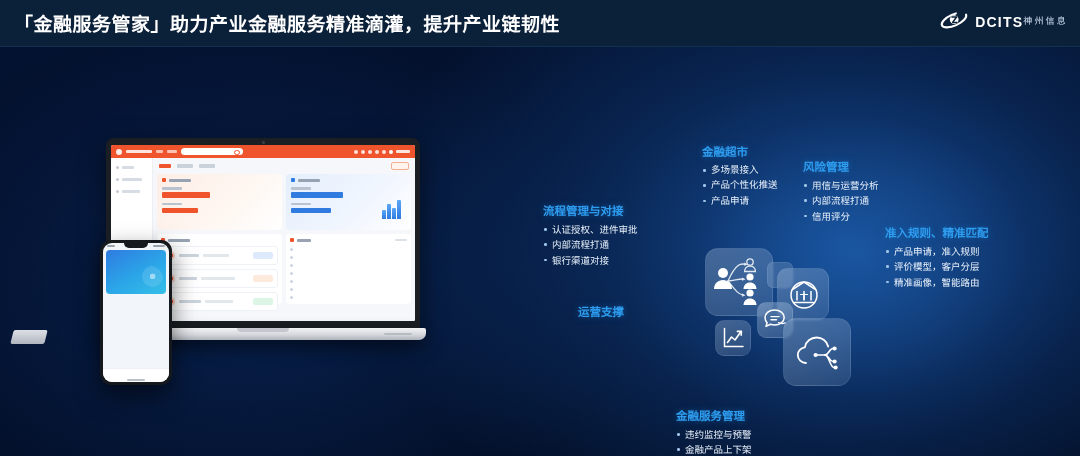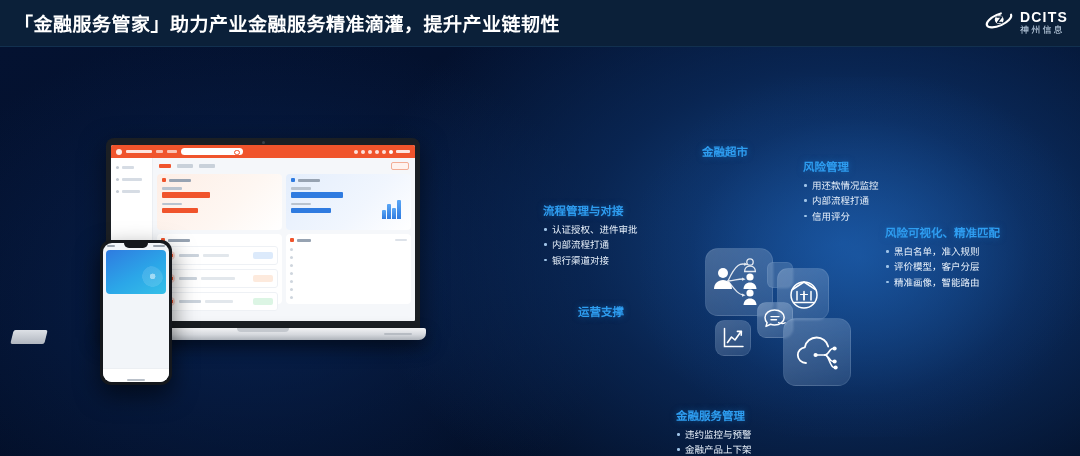--- a/index.html
+++ b/index.html
@@ -51,21 +51,21 @@
     position: absolute;
     right: 12px;
     top: 8px;
     display: flex;
     align-items: center;
     gap: 6px;
   }
   .brand-mark { display: block; }
   .brand-text {
     display: flex;
-    flex-direction: column;
+    flex-direction: row;
     line-height: 1;
   }
   .brand-en {
     font-size: 14px;
     font-weight: bold;
     color: #ffffff;
     letter-spacing: 1.2px;
   }
   .brand-cn {
     font-size: 9px;
@@ -702,35 +702,40 @@
       <div class="co-title">流程管理与对接</div>
       <ul class="co-list">
         <li>认证授权、进件审批</li>
         <li>内部流程打通</li>
         <li>银行渠道对接</li>
       </ul>
     </div>
 
     <div class="callout c-market">
       <div class="co-title">金融超市</div>
+      <ul class="co-list">
+        <li>多场景接入</li>
+        <li>产品个性化推送</li>
+        <li>产品申请</li>
+      </ul>
     </div>
 
     <div class="callout c-risk">
       <div class="co-title">风险管理</div>
       <ul class="co-list">
-        <li>用还款情况监控</li>
+        <li>用信与运营分析</li>
         <li>内部流程打通</li>
         <li>信用评分</li>
       </ul>
     </div>
 
     <div class="callout c-limit">
-      <div class="co-title">风险可视化、精准匹配</div>
+      <div class="co-title">准入规则、精准匹配</div>
       <ul class="co-list">
-        <li>黑白名单，准入规则</li>
+        <li>产品申请，准入规则</li>
         <li>评价模型，客户分层</li>
         <li>精准画像，智能路由</li>
       </ul>
     </div>
 
     <div class="callout c-ops">
       <div class="co-title">运营支撑</div>
     </div>
 
 

